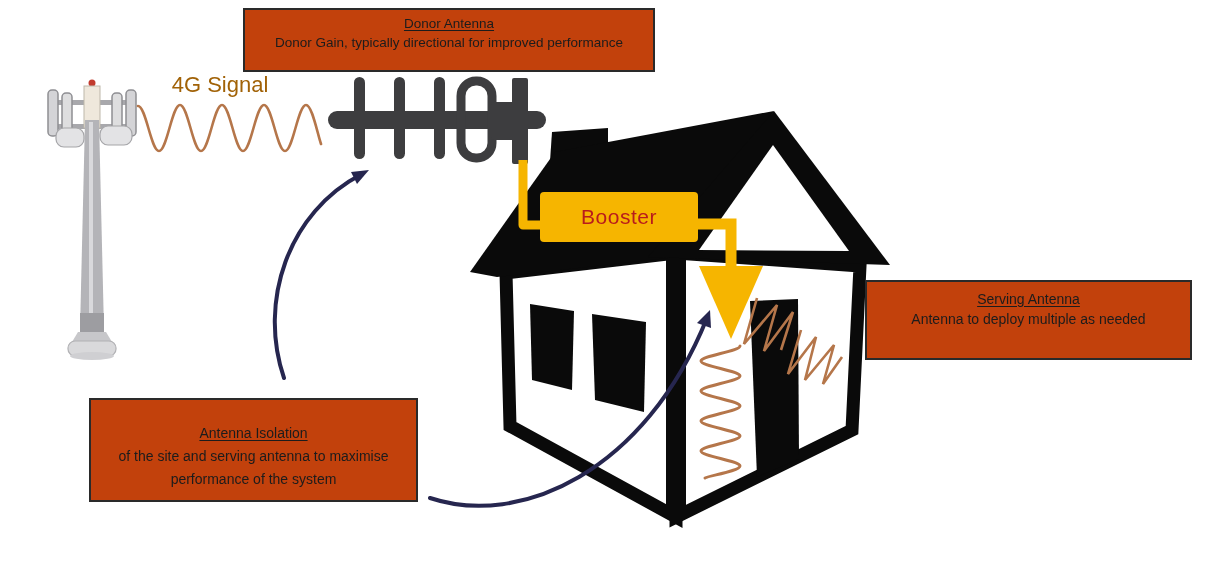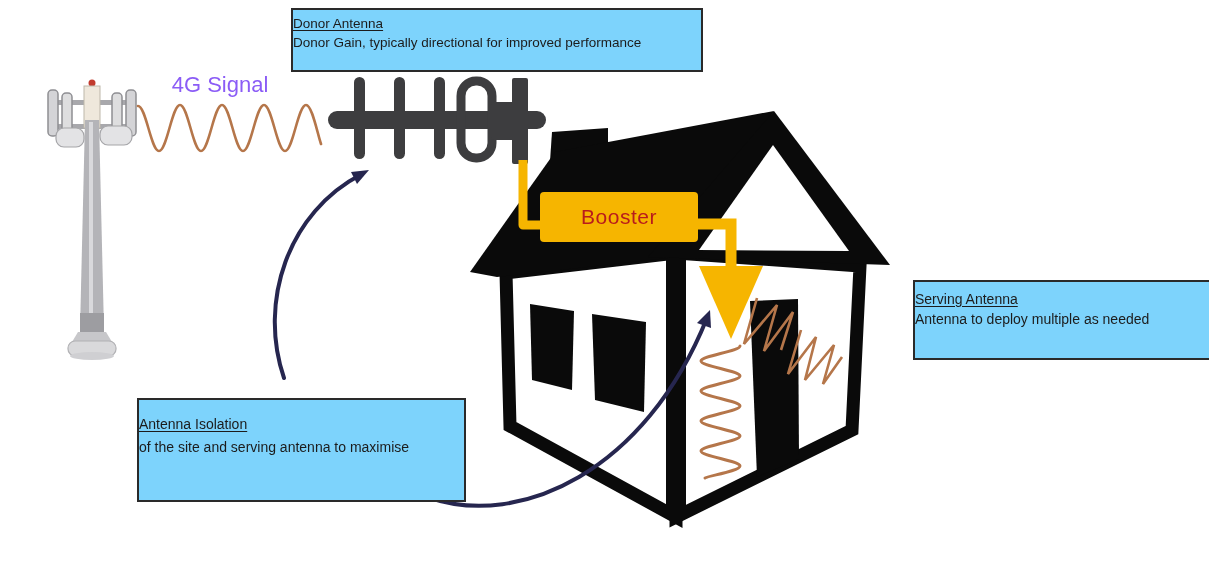--- a/index.html
+++ b/index.html
@@ -2,30 +2,30 @@
 <html><head>
 <meta charset="utf-8">
 <style>
   html,body{margin:0;padding:0;background:#ffffff;}
   .canvas{
     position:relative;width:1209px;height:583px;background:#ffffff;overflow:hidden;
     font-family:"Liberation Sans",sans-serif;color:#1c1c1c;
   }
   .canvas svg{position:absolute;left:0;top:0;}
   .note{
-    position:absolute;background:#7dd3fc;border:2px solid #2a2a2a;
-    box-sizing:border-box;margin-left:48px;
+    position:absolute;background:#c2410c;border:2px solid #2a2a2a;
+    text-align:center;box-sizing:border-box;
   }
   .note-title{text-decoration:underline;text-underline-offset:2px;}
   .note-donor{left:243px;top:8px;width:412px;height:64px;font-size:13.5px;line-height:19px;padding-top:4px;}
   .note-serving{left:865px;top:280px;width:327px;height:80px;font-size:14px;line-height:19.5px;padding-top:8px;}
-  .note-isolation{left:89px;top:398px;width:329px;height:104px;font-size:14px;line-height:23px;padding-top:13px;}
+  .note-isolation{left:89px;top:398px;width:329px;height:104px;font-size:14px;line-height:23px;padding-top:22px;}
   .signal-label{
     position:absolute;left:158px;top:72px;width:124px;text-align:center;
-    font-size:22px;color:#8b5cf6;
+    font-size:22px;color:#a16207;
   }
   .booster{
     position:absolute;left:540px;top:192px;width:158px;height:50px;
     background:#F6B500;border-radius:4px;color:#b91c1c;font-size:21px;
     display:flex;align-items:center;justify-content:center;letter-spacing:.5px;
   }
 </style>
 </head>
 <body>
 
@@ -115,15 +115,16 @@
   </div>
 
   <div class="note note-serving">
     <div class="note-title">Serving Antenna</div>
     <div class="note-line">Antenna to deploy multiple as needed</div>
   </div>
 
   <div class="note note-isolation">
     <div class="note-title">Antenna Isolation</div>
     <div class="note-line">of the site and serving antenna to maximise</div>
+    <div class="note-line">performance of the system</div>
   </div>
 
 </div>
 
 </body></html>

